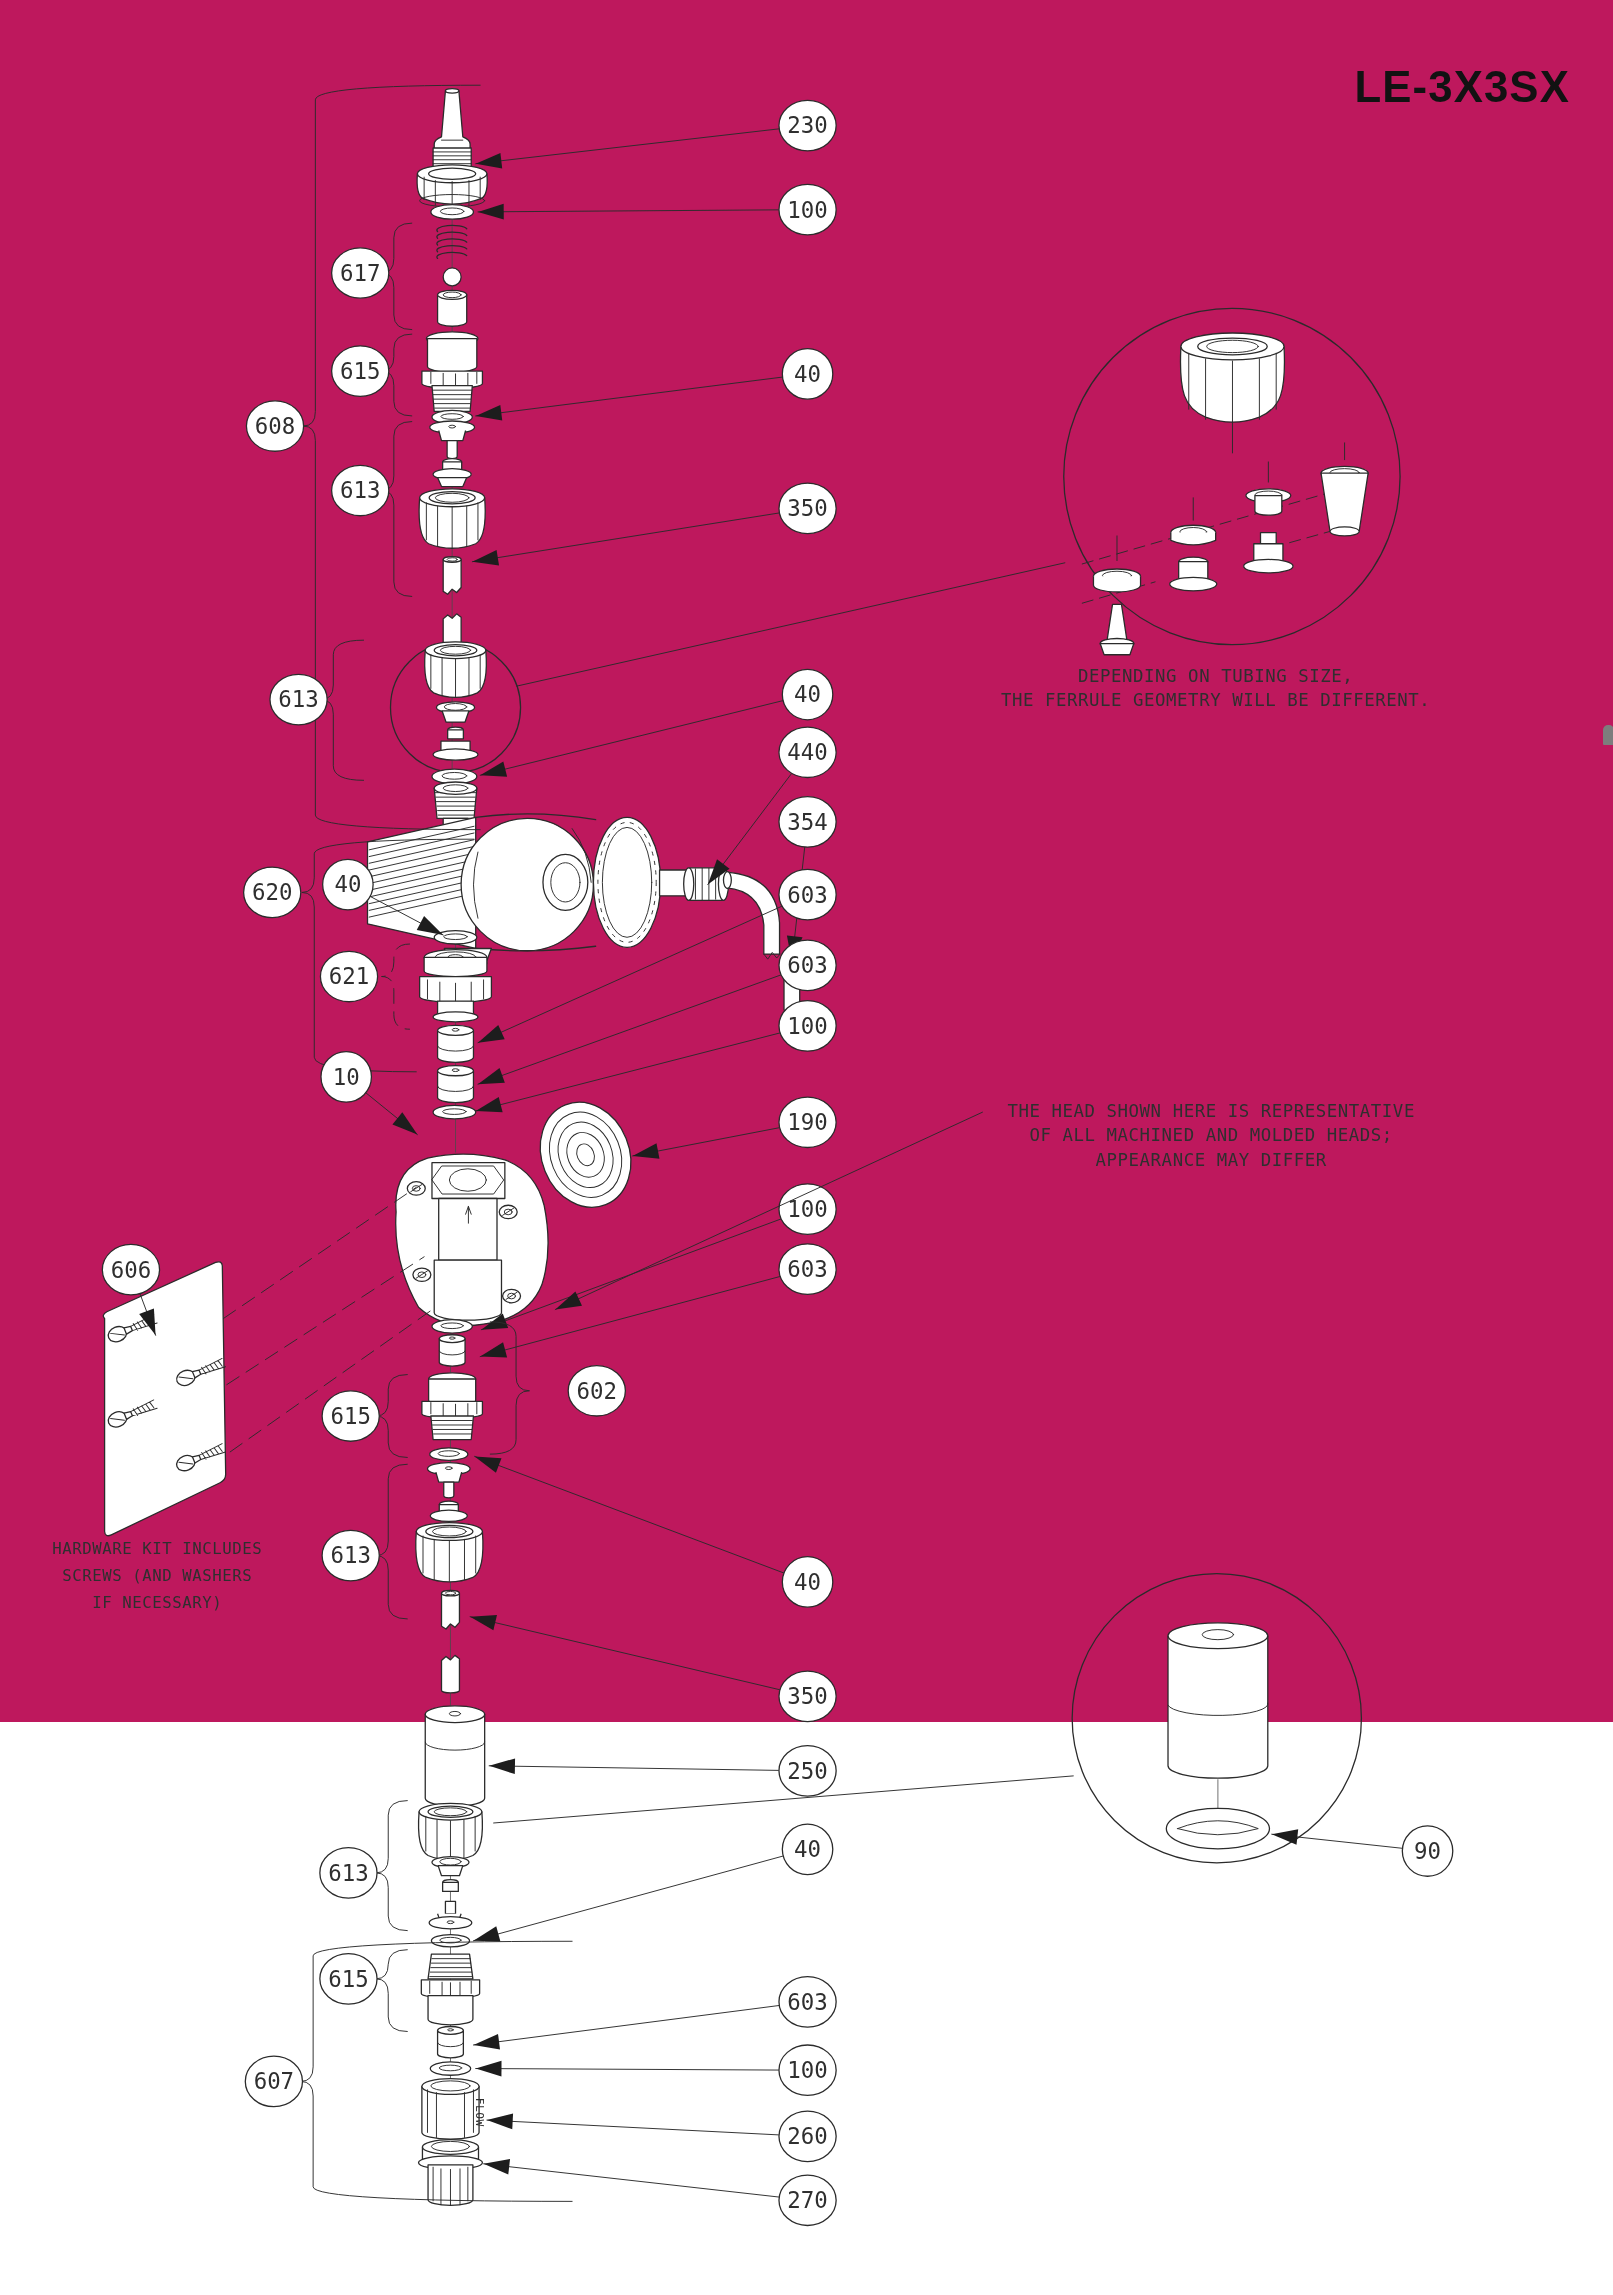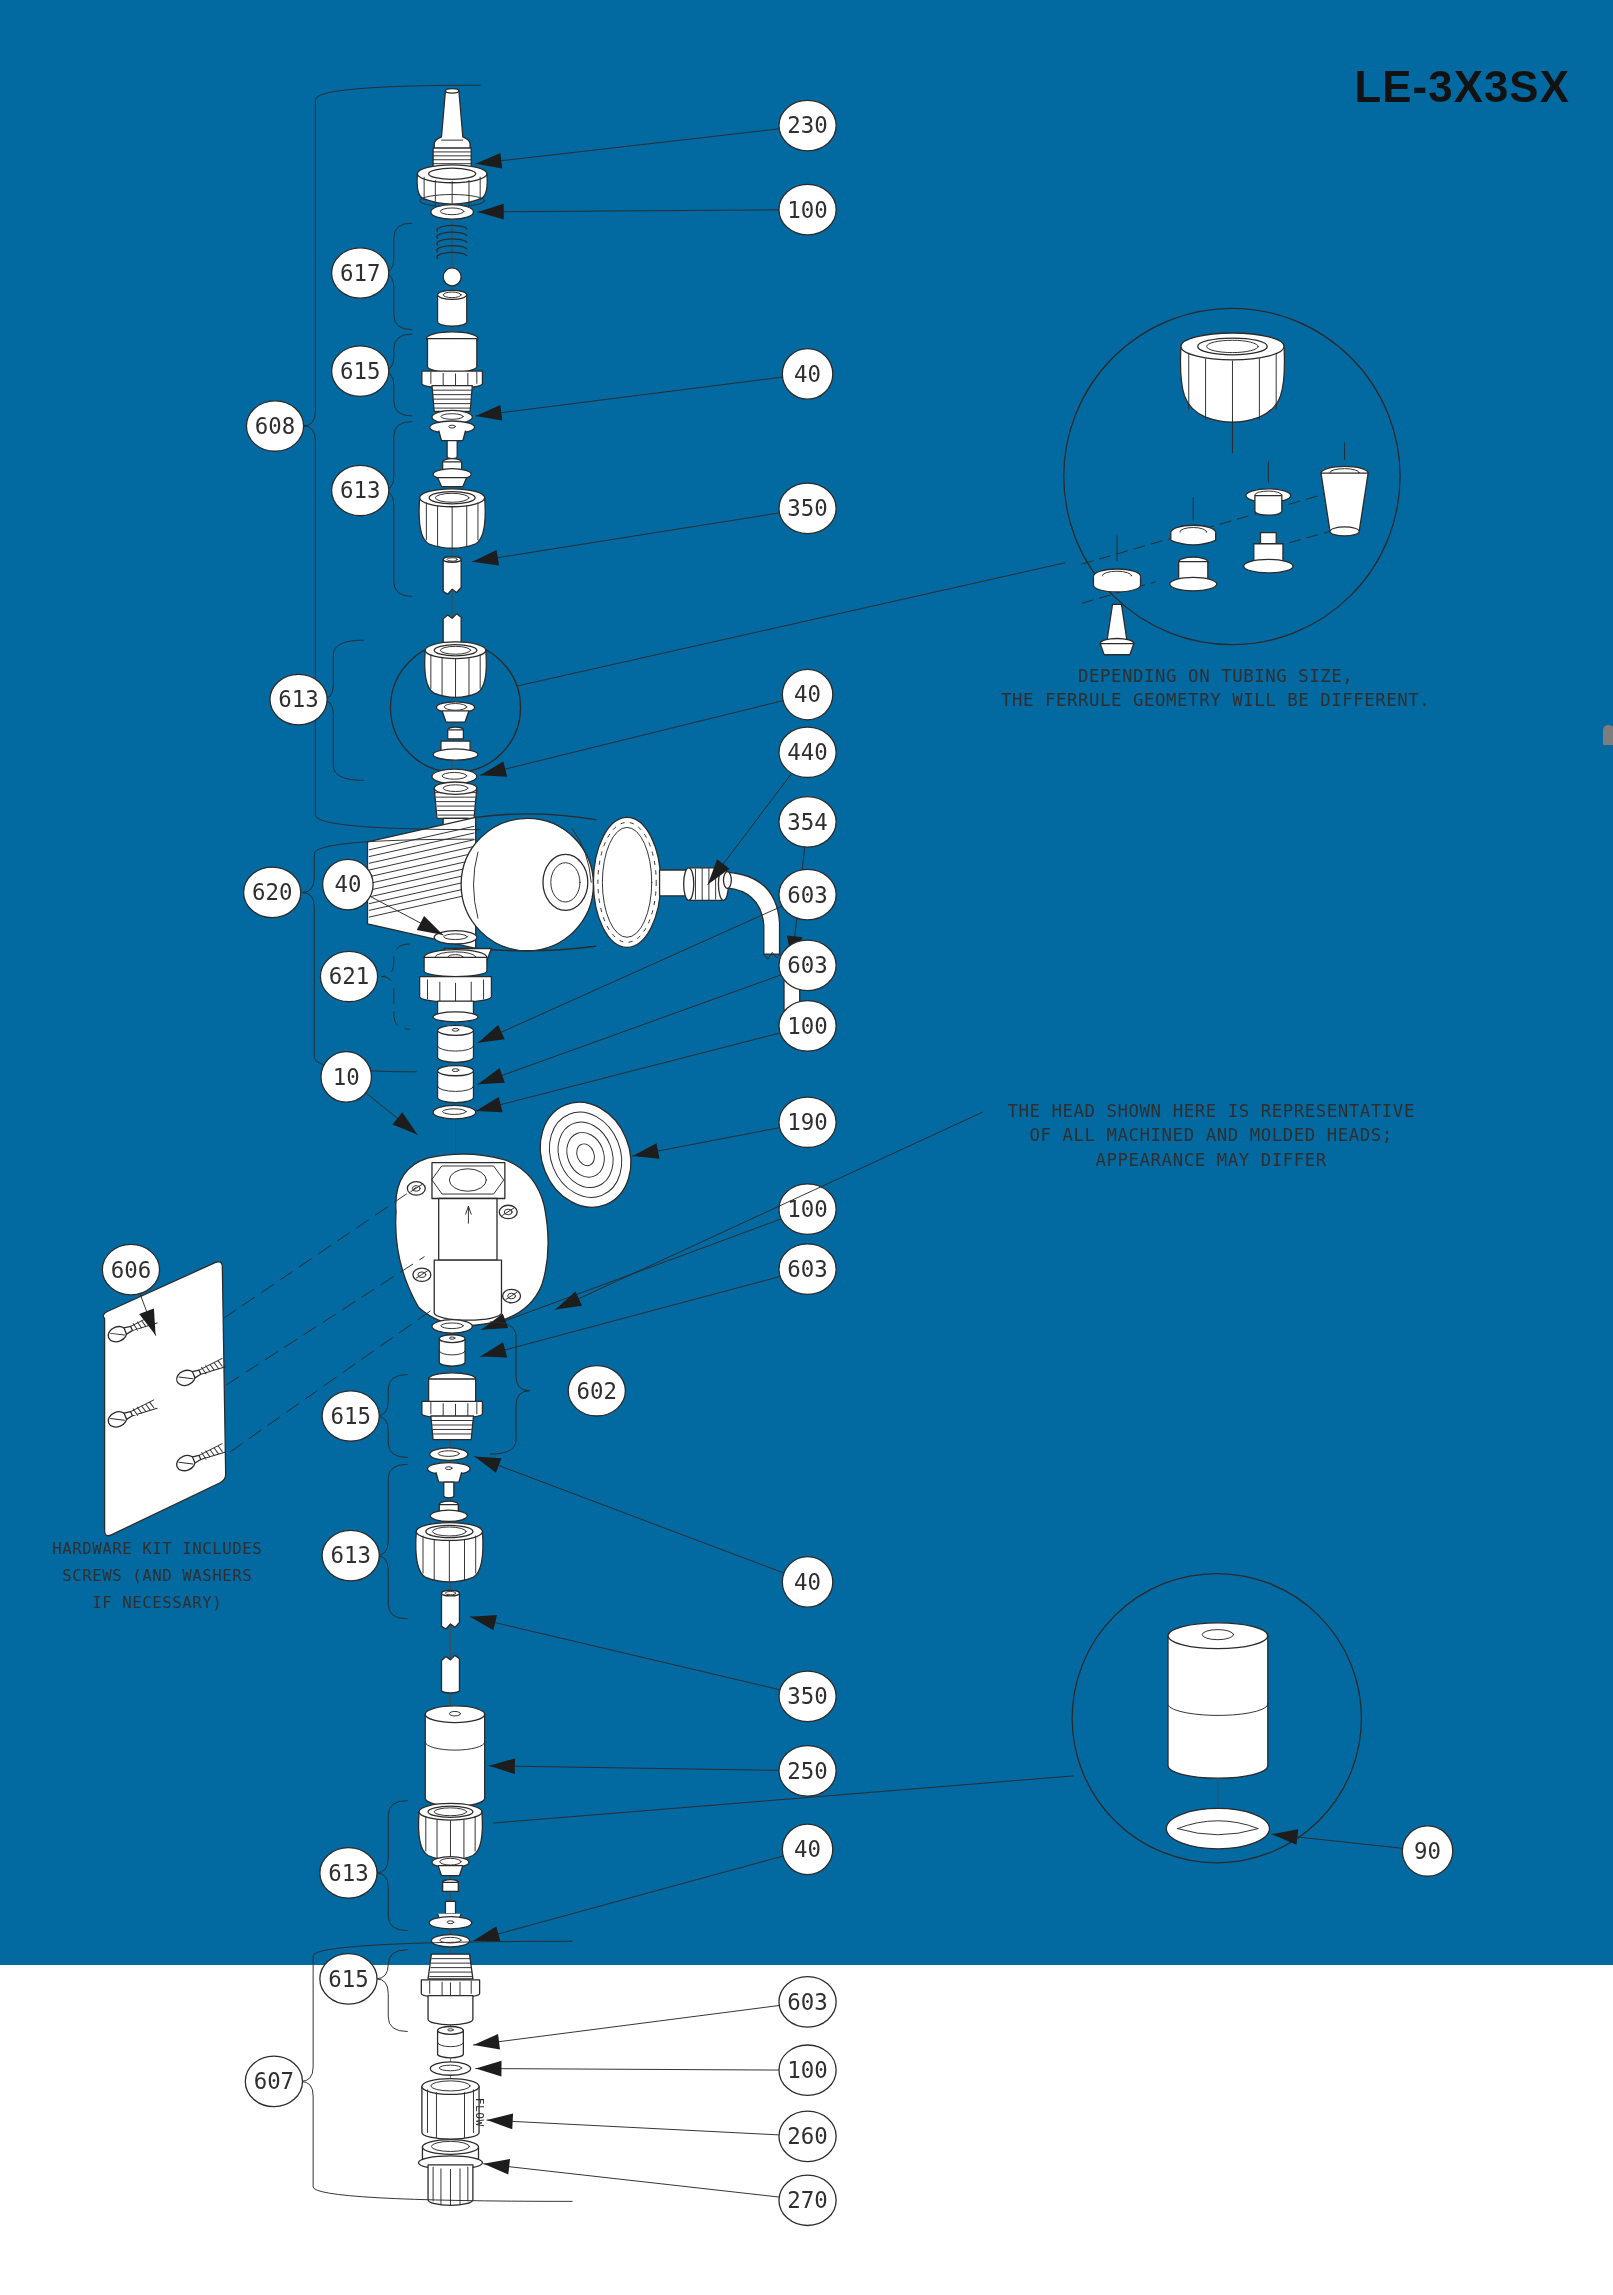--- a/index.html
+++ b/index.html
@@ -1,16 +1,16 @@
 <!DOCTYPE html>
 <html style="font-size:9px"><head>
 <meta charset="utf-8">
 <style>
   html,body{margin:0;padding:0;background:#fff;width:1614px;height:2295px;overflow:hidden}
-  #stage{position:relative;width:1614px;height:1965px;background:#0369a1}
+  #stage{position:relative;width:1614px;height:1722px;background:#be185d}
   svg{position:absolute;left:0;top:0}
   .p{fill:none;stroke:#2b2b2b;stroke-width:2.3;stroke-linecap:round;stroke-linejoin:round}
   .pf{fill:#ffffff;stroke:#2b2b2b;stroke-width:2.3;stroke-linejoin:round}
   .thin{stroke-width:1.7}
   .axis{stroke:#4a4a4a;stroke-width:1.4}
   .dashL{stroke-dasharray:26 15}
   .cad{font-family:"DejaVu Sans Mono","Liberation Mono",monospace;fill:#2f2f2f}
   .note{font-size:31px;letter-spacing:1px}
   .hw{font-size:28px;letter-spacing:1px}
   .balloon-txt{font-size:40px}

